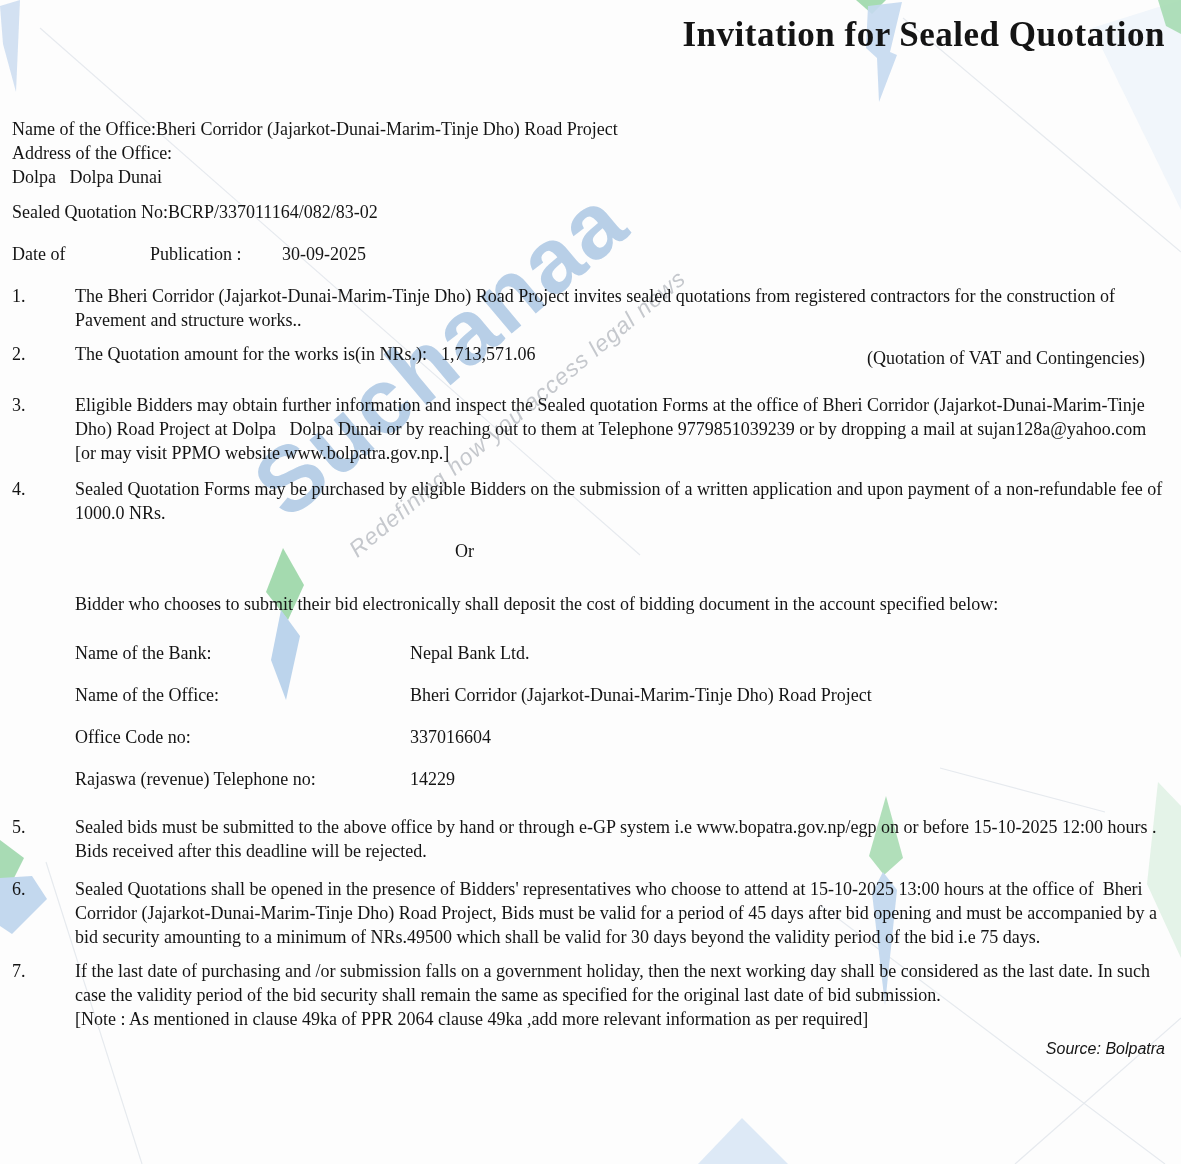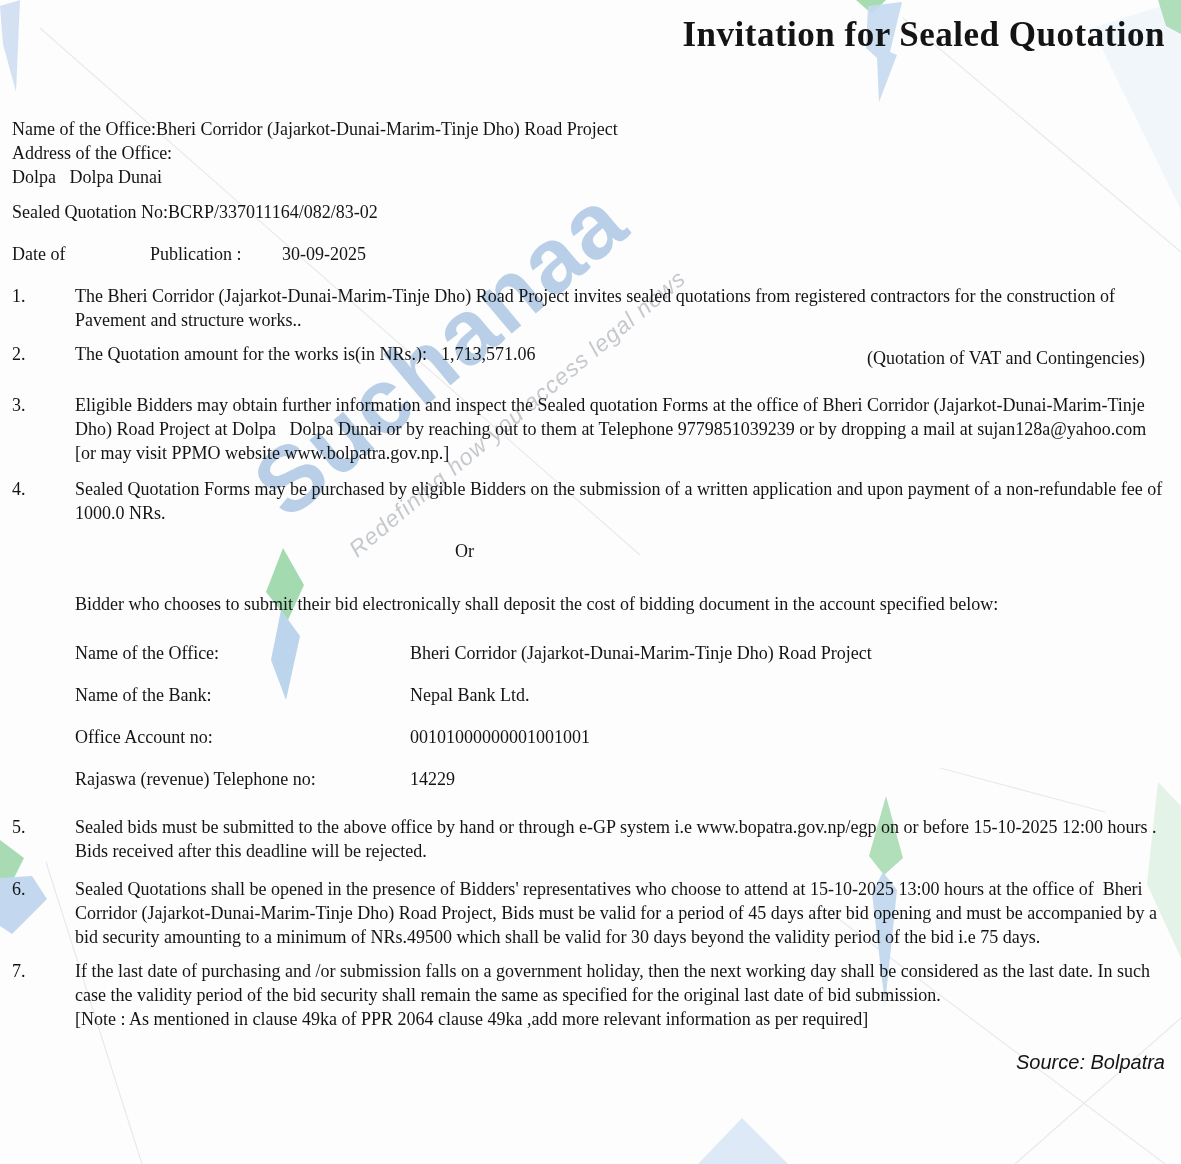--- a/index.html
+++ b/index.html
@@ -52,23 +52,23 @@
   .t2-amount { margin-left:14px; white-space:nowrap; }
   .t2-note { margin-left:auto; margin-right:20px; white-space:nowrap; padding-top:4px; }
   .or-line { margin-top:14px; padding-left:443px; }
   .bidder-line { margin-top:29px; margin-left:63px; }
   .bank { margin-top:25px; margin-left:63px; }
   .bank-row { display:flex; margin-bottom:18px; }
   .bank-row:last-child { margin-bottom:0; }
   .bank-label { width:335px; flex:none; }
   .bank-value { flex:1; }
   .source-line {
-    margin-top:19px; text-align:right;
+    margin-top:6px; text-align:right;
     font-family:"Liberation Sans","DejaVu Sans",sans-serif;
-    font-style:italic; font-size:20px;
+    font-style:italic; font-size:16px;
   }
 </style>
 </head>
 <body>
 
 <div class="page">
 
   <div class="wm">
     <svg width="1181" height="1164" viewBox="0 0 1181 1164">
       <g stroke="#e4e8ed" stroke-width="1.2" opacity="0.9">
@@ -139,30 +139,30 @@
       <div class="num">4.</div>
       <div class="body pre">Sealed Quotation Forms may be purchased by eligible Bidders on the submission of a written application and upon payment of a non-refundable fee of 1000.0 NRs.</div>
     </div>
 
     <div class="or-line">Or</div>
 
     <div class="bidder-line pre">Bidder who chooses to submit their bid electronically shall deposit the cost of bidding document in the account specified below:</div>
 
     <div class="bank">
       <div class="bank-row">
+        <div class="bank-label">Name of the Bank:</div>
+        <div class="bank-value">Nepal Bank Ltd.</div>
+      </div>
+      <div class="bank-row">
         <div class="bank-label">Name of the Office:</div>
         <div class="bank-value">Bheri Corridor (Jajarkot-Dunai-Marim-Tinje Dho) Road Project</div>
       </div>
       <div class="bank-row">
-        <div class="bank-label">Name of the Bank:</div>
-        <div class="bank-value">Nepal Bank Ltd.</div>
-      </div>
-      <div class="bank-row">
-        <div class="bank-label">Office Account no:</div>
-        <div class="bank-value">00101000000001001001</div>
+        <div class="bank-label">Office Code no:</div>
+        <div class="bank-value">337016604</div>
       </div>
       <div class="bank-row">
         <div class="bank-label">Rajaswa (revenue) Telephone no:</div>
         <div class="bank-value">14229</div>
       </div>
     </div>
 
     <div class="item mt-i5">
       <div class="num">5.</div>
       <div class="body pre">Sealed bids must be submitted to the above office by hand or through e-GP system i.e www.bopatra.gov.np/egp on or before 15-10-2025 12:00 hours . Bids received after this deadline will be rejected.</div>

